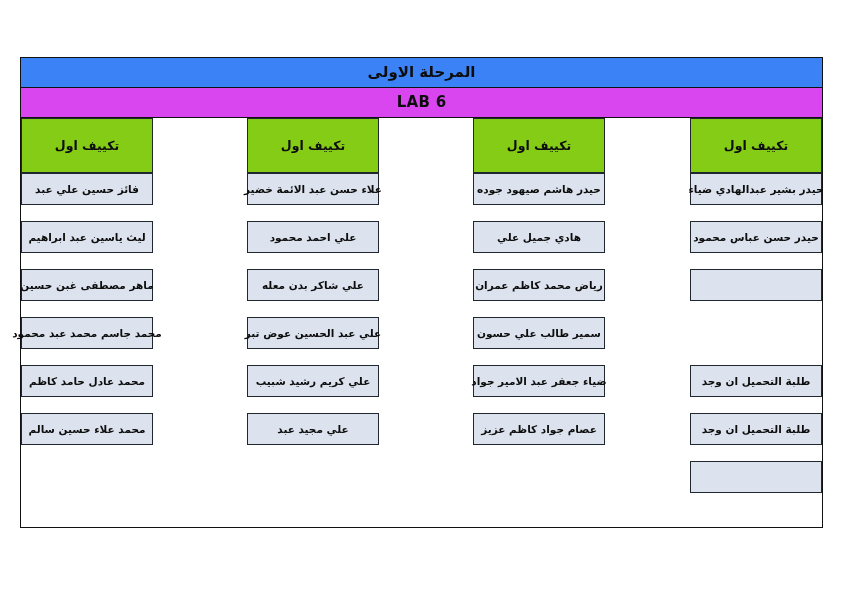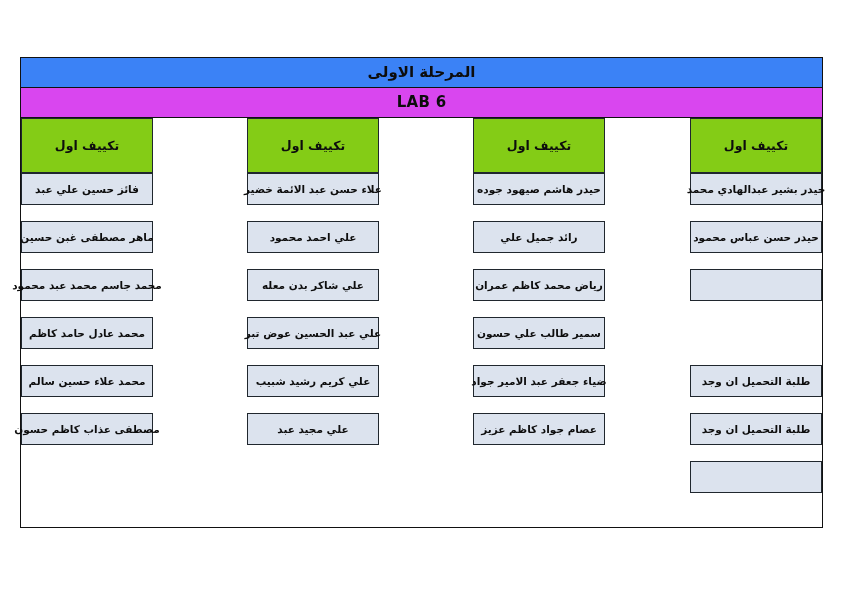--- a/index.html
+++ b/index.html
@@ -132,21 +132,21 @@
     <span class="lab-text">LAB 6</span>
   </div>
 
   <div class="groups">
 
     <div class="group-col">
       <div class="col-head">
         <span class="head-text">تكييف اول</span>
       </div>
       <div class="cell">
-          <span class="cell-text">حيدر بشير عبدالهادي محمد</span>
+          <span class="cell-text">حيدر بشير عبدالهادي ضياء</span>
         </div>
       <div class="cell">
           <span class="cell-text">حيدر حسن عباس محمود</span>
         </div>
       <div class="cell empty">
           <span class="cell-text"></span>
         </div>
       <div class="cell blank"></div>
       <div class="cell">
           <span class="cell-text">طلبة التحميل ان وجد</span>
@@ -162,21 +162,21 @@
     <div class="col-gap-wide"></div>
 
     <div class="group-col">
       <div class="col-head">
         <span class="head-text">تكييف اول</span>
       </div>
       <div class="cell">
           <span class="cell-text">حيدر هاشم صيهود جوده</span>
         </div>
       <div class="cell">
-          <span class="cell-text">رائد جميل علي</span>
+          <span class="cell-text">هادي جميل علي</span>
         </div>
       <div class="cell">
           <span class="cell-text">رياض محمد كاظم عمران</span>
         </div>
       <div class="cell">
           <span class="cell-text">سمير طالب علي حسون</span>
         </div>
       <div class="cell">
           <span class="cell-text">ضياء جعفر عبد الامير جواد</span>
         </div>
@@ -214,30 +214,30 @@
     <div class="col-gap"></div>
 
     <div class="group-col">
       <div class="col-head">
         <span class="head-text">تكييف اول</span>
       </div>
       <div class="cell">
           <span class="cell-text">فائز حسين علي عبد</span>
         </div>
       <div class="cell">
+          <span class="cell-text">ليث ياسين عبد ابراهيم</span>
+        </div>
+      <div class="cell">
           <span class="cell-text">ماهر مصطفى غبن حسين</span>
         </div>
       <div class="cell">
           <span class="cell-text">محمد جاسم محمد عبد محمود</span>
         </div>
       <div class="cell">
           <span class="cell-text">محمد عادل حامد كاظم</span>
         </div>
       <div class="cell">
           <span class="cell-text">محمد علاء حسين سالم</span>
-        </div>
-      <div class="cell">
-          <span class="cell-text">مصطفى عذاب كاظم حسون</span>
         </div>
     </div>
 
   </div>
 </div>
 
 </body></html>

